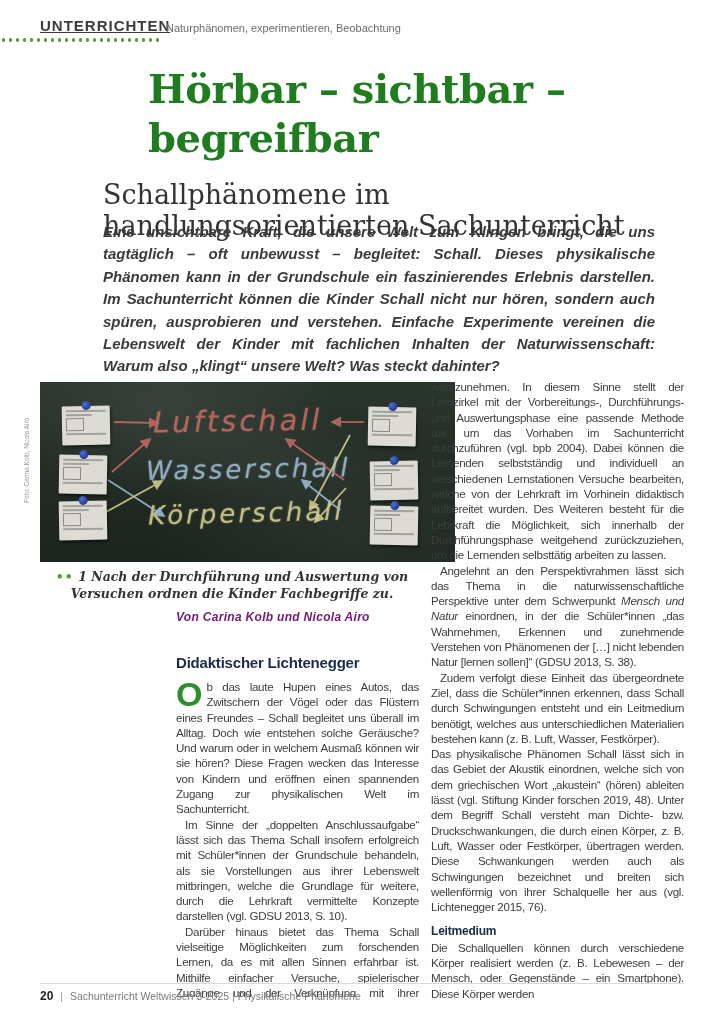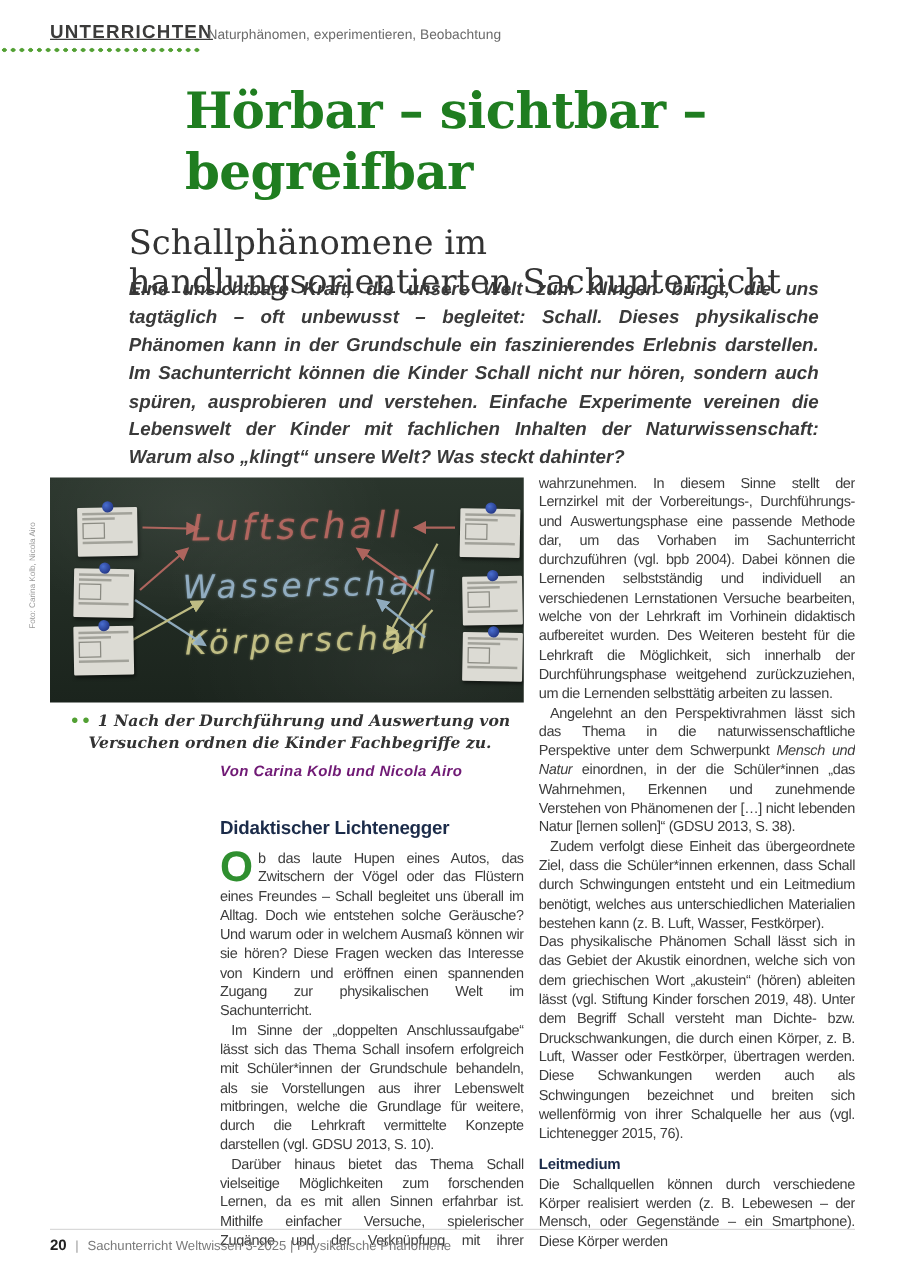--- a/index.html
+++ b/index.html
@@ -19,21 +19,21 @@
         font-family:"DejaVu Serif",serif;font-weight:bold;font-size:40px;line-height:49px;
         letter-spacing:-0.5px;color:#1f7d20;margin-left:46px;}
   .subtitle{position:absolute;left:103px;top:179px;width:580px;
         font-family:"DejaVu Serif",serif;font-size:27px;color:#333333;}
 
   
   .intro{position:absolute;left:103px;top:221px;width:552px;font-size:15px;font-weight:bold;
         line-height:22.4px;color:#3a3a3a;text-align:justify;font-style:italic;}
 
   
-  .figure{position:absolute;left:40px;top:382px;width:379px;height:180px;overflow:hidden;
+  .figure{position:absolute;left:40px;top:382px;width:415px;height:180px;overflow:hidden;
         background:
           radial-gradient(ellipse at 30% 15%, rgba(255,255,255,0.07), rgba(0,0,0,0) 42%),
           radial-gradient(ellipse at 75% 85%, rgba(255,255,255,0.05), rgba(0,0,0,0) 45%),
           radial-gradient(ellipse at 55% 45%, rgba(255,255,255,0.04), rgba(0,0,0,0) 40%),
           linear-gradient(#2a352c,#1b241d);}
   .credit{position:absolute;left:23px;top:383px;height:120px;font-size:6.5px;color:#999999;
         writing-mode:vertical-rl;transform:rotate(180deg);white-space:nowrap;}
   .chalk{position:absolute;font-family:"DejaVu Sans",sans-serif;font-style:italic;
         letter-spacing:3px;opacity:0.92;white-space:nowrap;}
   .chalk-1{left:113px;top:22px;font-size:29px;color:#bc6a63;text-shadow:0 0 2px rgba(188,106,99,.6);transform:rotate(-1deg);}

